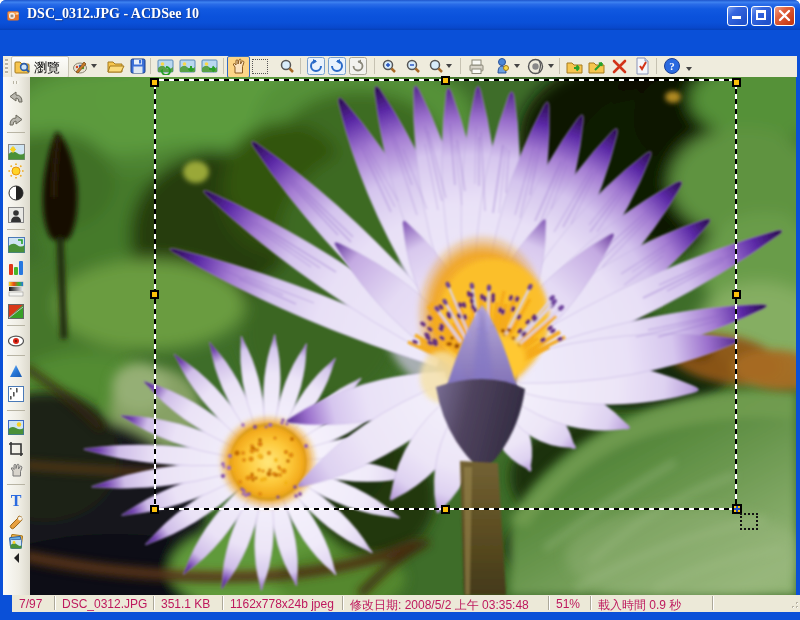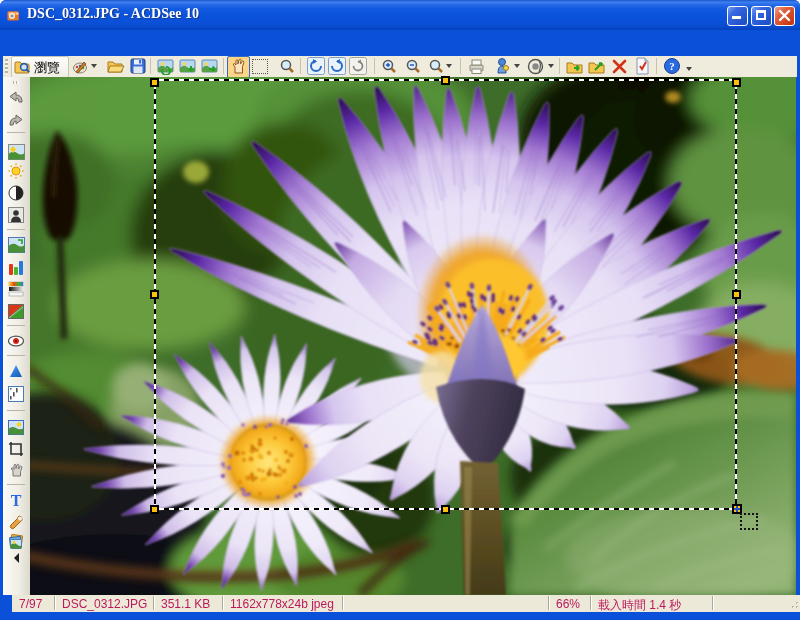--- a/index.html
+++ b/index.html
@@ -1187,24 +1187,25 @@
   </div>
   <div id="status">
     <div class="st" style="left:7px">7/97</div>
     <div class="stsep" style="left:42px"></div>
     <div class="st" style="left:50px">DSC_0312.JPG</div>
     <div class="stsep" style="left:141px"></div>
     <div class="st" style="left:149px">351.1 KB</div>
     <div class="stsep" style="left:210px"></div>
     <div class="st" style="left:218px">1162x778x24b jpeg</div>
     <div class="stsep" style="left:330px"></div>
+    <div class="st" style="left:338px">修改日期: 2008/5/2 上午 03:35:48</div>
     <div class="stsep" style="left:536px"></div>
-    <div class="st" style="left:544px">66%</div>
+    <div class="st" style="left:544px">51%</div>
     <div class="stsep" style="left:578px"></div>
-    <div class="st" style="left:586px">載入時間 1.4 秒</div>
+    <div class="st" style="left:586px">載入時間 0.9 秒</div>
     <div class="stsep" style="left:700px"></div>
     <svg style="position:absolute;right:2px;top:2px" width="13" height="13" viewBox="0 0 13 13">
         <g fill="#b8b4a4">
           <rect x="9" y="9" width="2" height="2"></rect>
           <rect x="9" y="5" width="2" height="2"></rect>
           <rect x="9" y="1" width="2" height="2"></rect>
           <rect x="5" y="9" width="2" height="2"></rect>
           <rect x="5" y="5" width="2" height="2"></rect>
           <rect x="1" y="9" width="2" height="2"></rect>
         </g>

